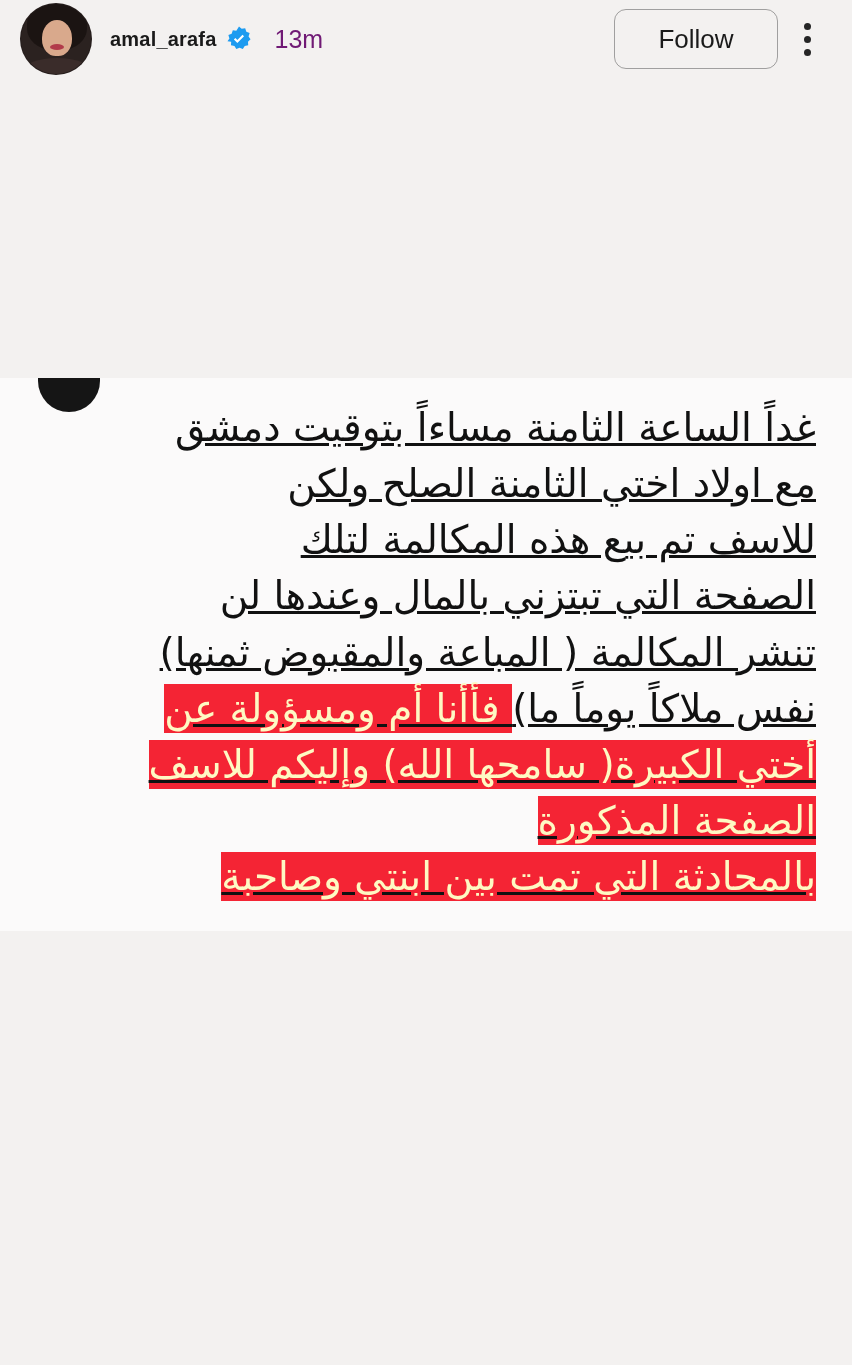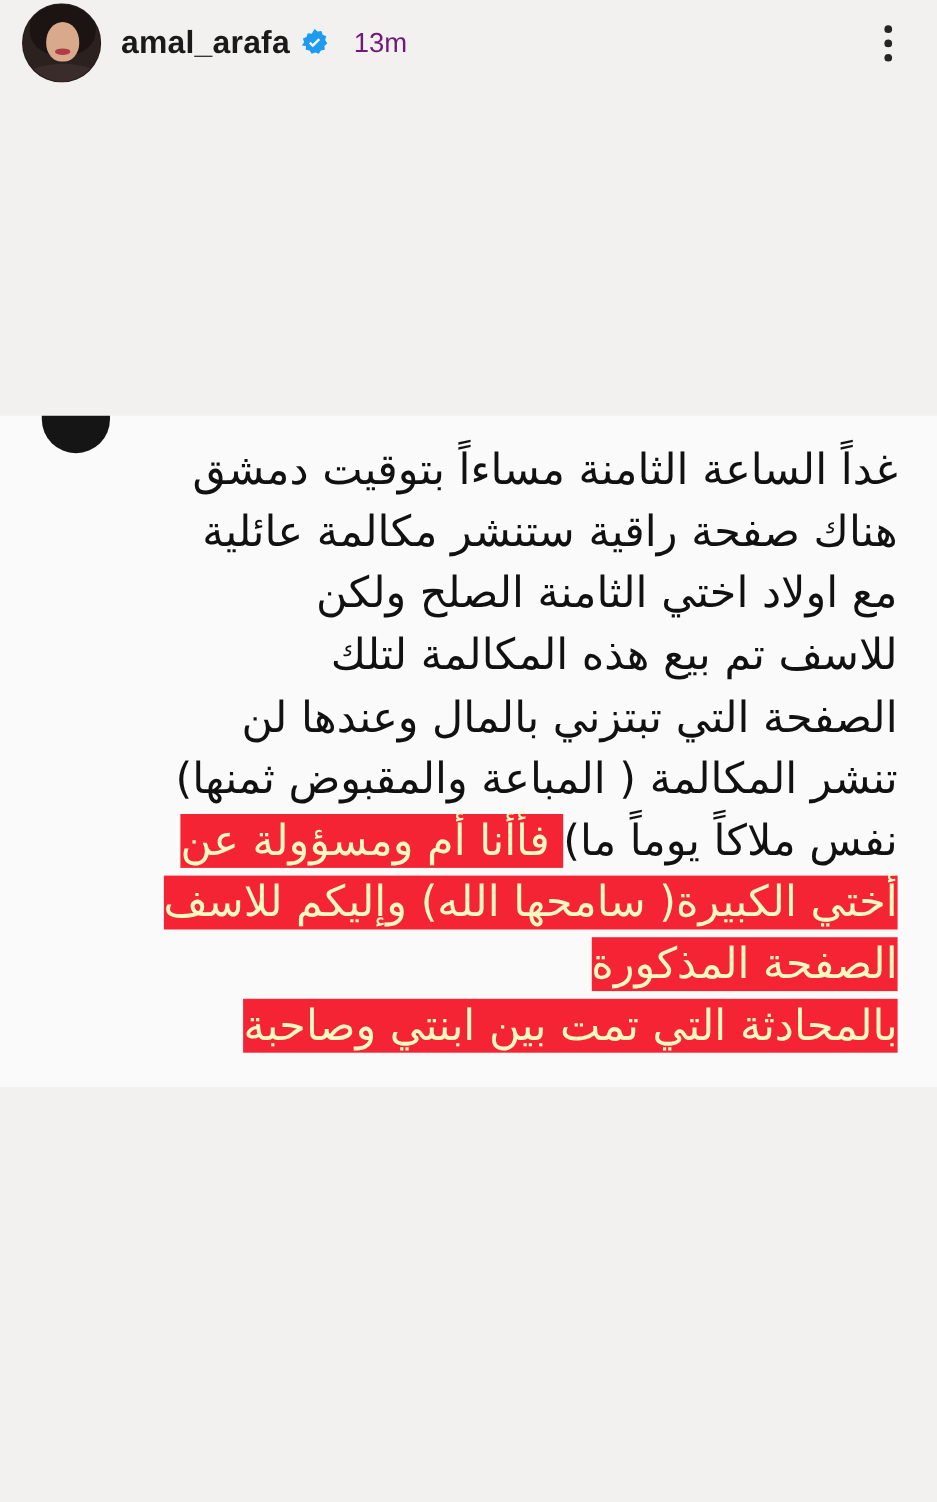--- a/index.html
+++ b/index.html
@@ -65,21 +65,21 @@
   .avatar .shoulder {
     position: absolute;
     left: 2px; bottom: -10px;
     width: 68px; height: 26px;
     border-radius: 50% 50% 0 0;
     background: #3a2c2a;
   }
 
   .username {
     margin-left: 18px;
-    font-size: 29px;
+    font-size: 20px;
     font-weight: 600;
     color: #1a1a1a;
     letter-spacing: 0.2px;
     white-space: nowrap;
   }
 
   .verified {
     margin-left: 8px;
     width: 28px; height: 28px;
     flex: 0 0 auto;
@@ -156,20 +156,21 @@
   .post-text {
     direction: rtl;
     text-align: right;
     font-family: "DejaVu Sans", sans-serif;
     font-size: 39px;
     line-height: 1.44;
     color: #111111;
     font-weight: 400;
     padding-right: 14px;
     padding-left: 14px;
+    text-decoration: underline;
   }
 
   .post-text .hl {
     background: #f42434;
     color: #fef9c3;
     padding: 2px 0;
     box-decoration-break: clone;
     -webkit-box-decoration-break: clone;
   }
 
@@ -202,34 +203,34 @@
       <svg viewBox="0 0 24 24" width="28" height="28" aria-hidden="true">
         <path fill="#1d9bf0" d="M12 1.2l2.3 2.0 3.0-.4 1.0 2.9 2.8 1.2-.9 2.9 1.7 2.5-2.2 2.1.2 3.0-3.0.5-1.6 2.6-2.8-1.1-2.8 1.1-1.6-2.6-3.0-.5.2-3.0L2.1 14l1.7-2.5-.9-2.9 2.8-1.2 1.0-2.9 3.0.4z"></path>
         <path fill="#ffffff" d="M10.6 15.4l-3.0-3.0 1.3-1.3 1.7 1.7 4.4-4.4 1.3 1.3z"></path>
       </svg>
     </span>
 
     <div class="timestamp">13m</div>
 
     <div class="header-spacer"></div>
 
+    <button class="follow-btn">Follow</button>
 
     <button class="more-btn">
       <span></span>
       <span></span>
       <span></span>
     </button>
   </div>
 
   <div class="partial-avatar"></div>
 
   <div class="content-card">
     <div class="post-text">
       <div>غداً الساعة الثامنة مساءاً بتوقيت دمشق</div>
-      <div>هناك صفحة راقية ستنشر مكالمة عائلية</div>
       <div>مع اولاد اختي الثامنة الصلح ولكن</div>
       <div>للاسف تم بيع هذه المكالمة لتلك</div>
       <div>الصفحة التي تبتزني بالمال وعندها لن</div>
       <div>تنشر المكالمة ( المباعة والمقبوض ثمنها)</div>
       <div>
         <span>نفس ملاكاً يوماً ما)</span><span class="hl"> فأأنا أم ومسؤولة عن</span>
       </div>
       <div><span class="hl">أختي الكبيرة( سامحها الله) وإليكم للاسف</span></div>
       <div><span class="hl">الصفحة المذكورة</span></div>
       <div><span class="hl">بالمحادثة التي تمت بين ابنتي وصاحبة</span></div>

